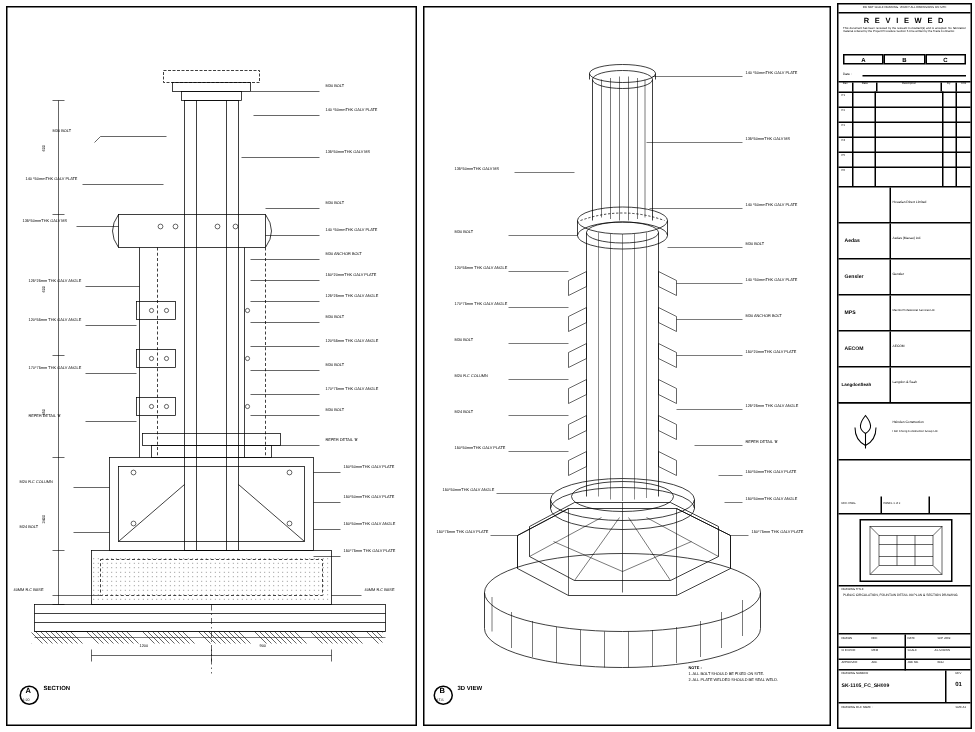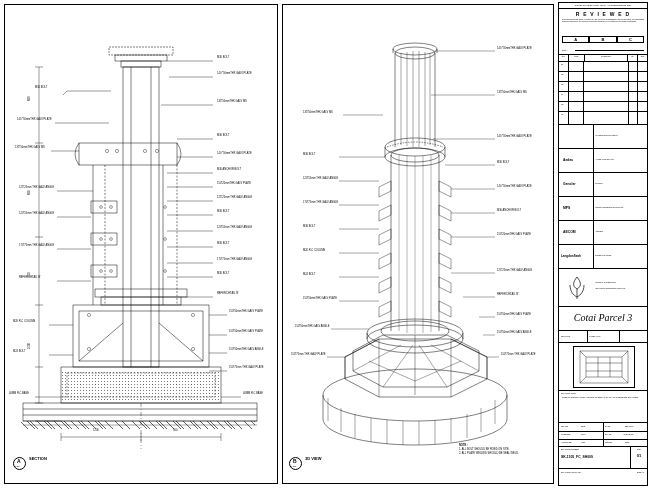--- a/index.html
+++ b/index.html
@@ -444,23 +444,20 @@
         <g stroke="#000" fill="none" stroke-width="0.7">
           <path d="M13,2 C9,7 8,11 13,14 C18,11 17,7 13,2 Z"></path>
           <path d="M6,10 C6,16 9,20 13,22 C17,20 20,16 20,10"></path>
           <line x1="13" y1="14" x2="13" y2="24"></line>
         </g>
       </svg>
       <div class="tbtxt small" style="position:absolute;left:36px;top:12px;">Hsinden Construction</div>
       <div class="tbtxt xsmall" style="position:absolute;left:36px;top:18px;width:50px;white-space:normal;">Hsin Chong Construction Group Ltd.</div>
     </div>
 
-    <div class="tbrow" style="top:304px;height:24px;">
-      <div class="bigproj center" style="margin-top:5px;">Cotai Parcel 3</div>
-    </div>
 
     <div class="tbrow" style="top:328px;height:12px;">
       <div style="position:absolute;left:0;top:0;bottom:0;width:28px;border-right:1px solid #000;"></div>
       <div class="tbtxt xsmall" style="position:absolute;left:2px;top:4px;">REF. DWG</div>
       <div style="position:absolute;left:28px;top:0;bottom:0;width:32px;border-right:1px solid #000;"></div>
       <div class="tbtxt xsmall" style="position:absolute;left:30px;top:4px;">PANEL 1 of 2</div>
     </div>
 
     <div class="tbrow" style="top:340px;height:48px;">
       <div class="cell-border" style="position:absolute;left:14px;top:3px;width:62px;height:42px;">

